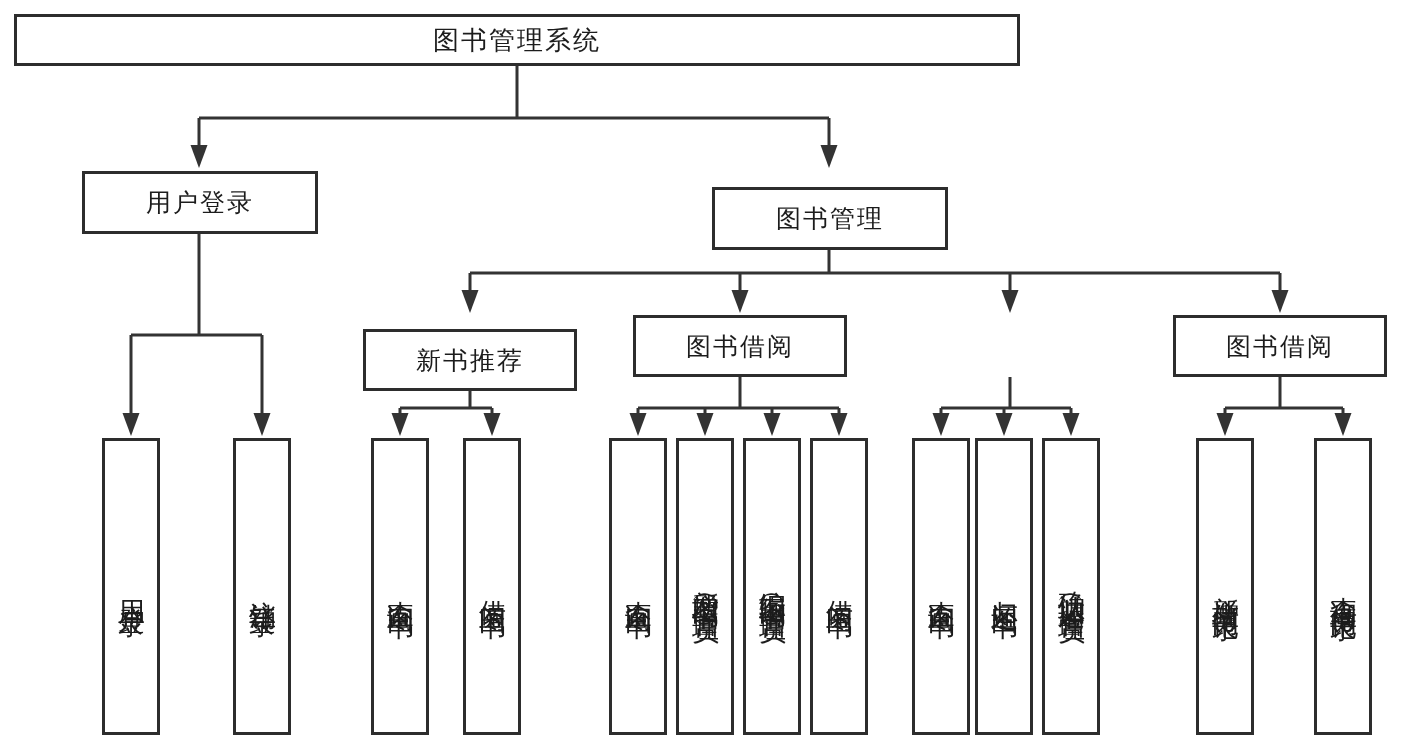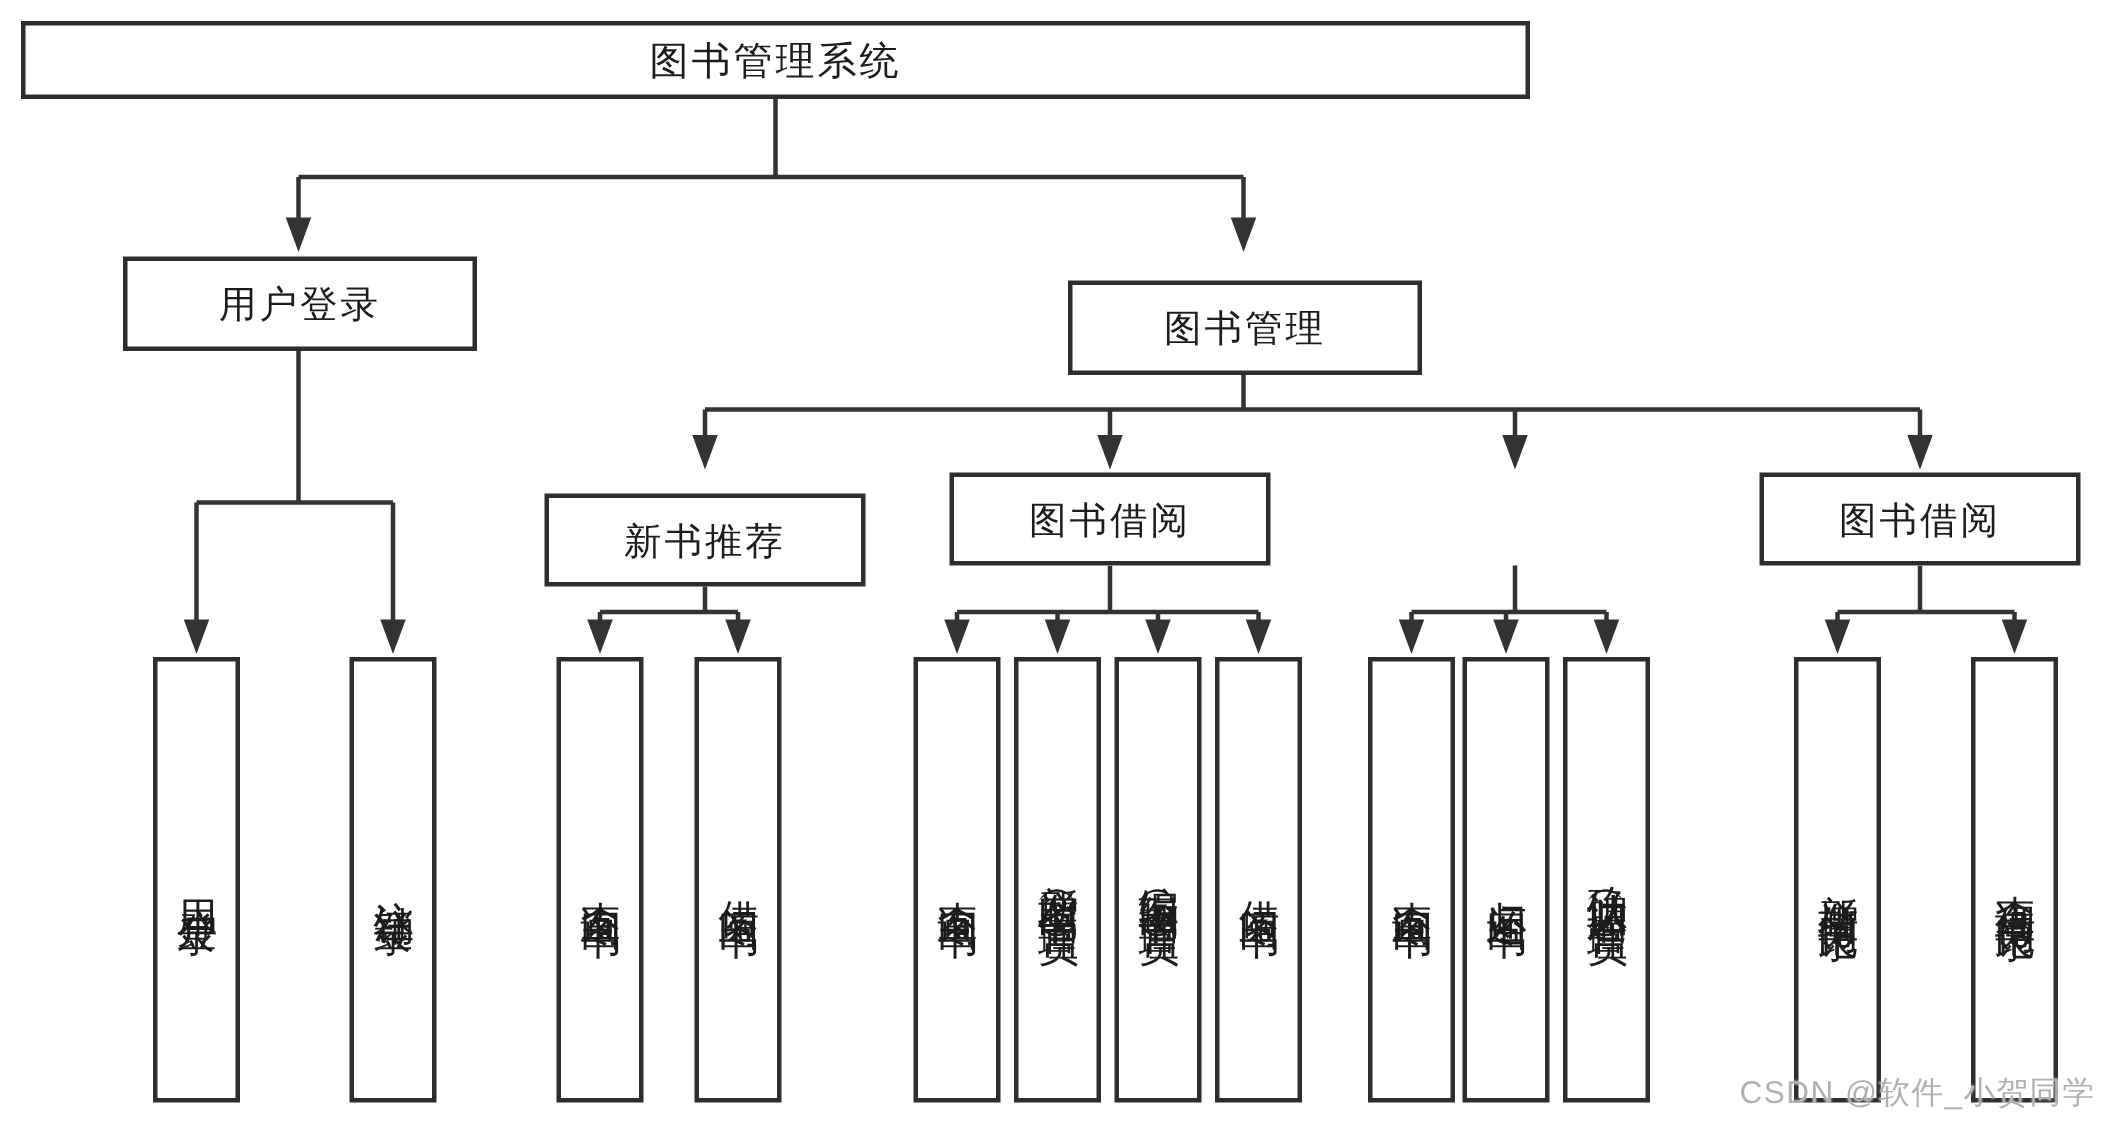--- a/index.html
+++ b/index.html
@@ -161,15 +161,14 @@
     <span class="vtext">确认归还（管理员）</span>
   </div>
 
   <div class="vnode" style="left:1196px;">
     <span class="vtext">新增借阅记录</span>
   </div>
   <div class="vnode" style="left:1314px;">
     <span class="vtext">查询借阅记录</span>
   </div>
 
-  <div class="watermark">CSDN @软件_小贺同学</div>
 
 </div>
 
 </body></html>

